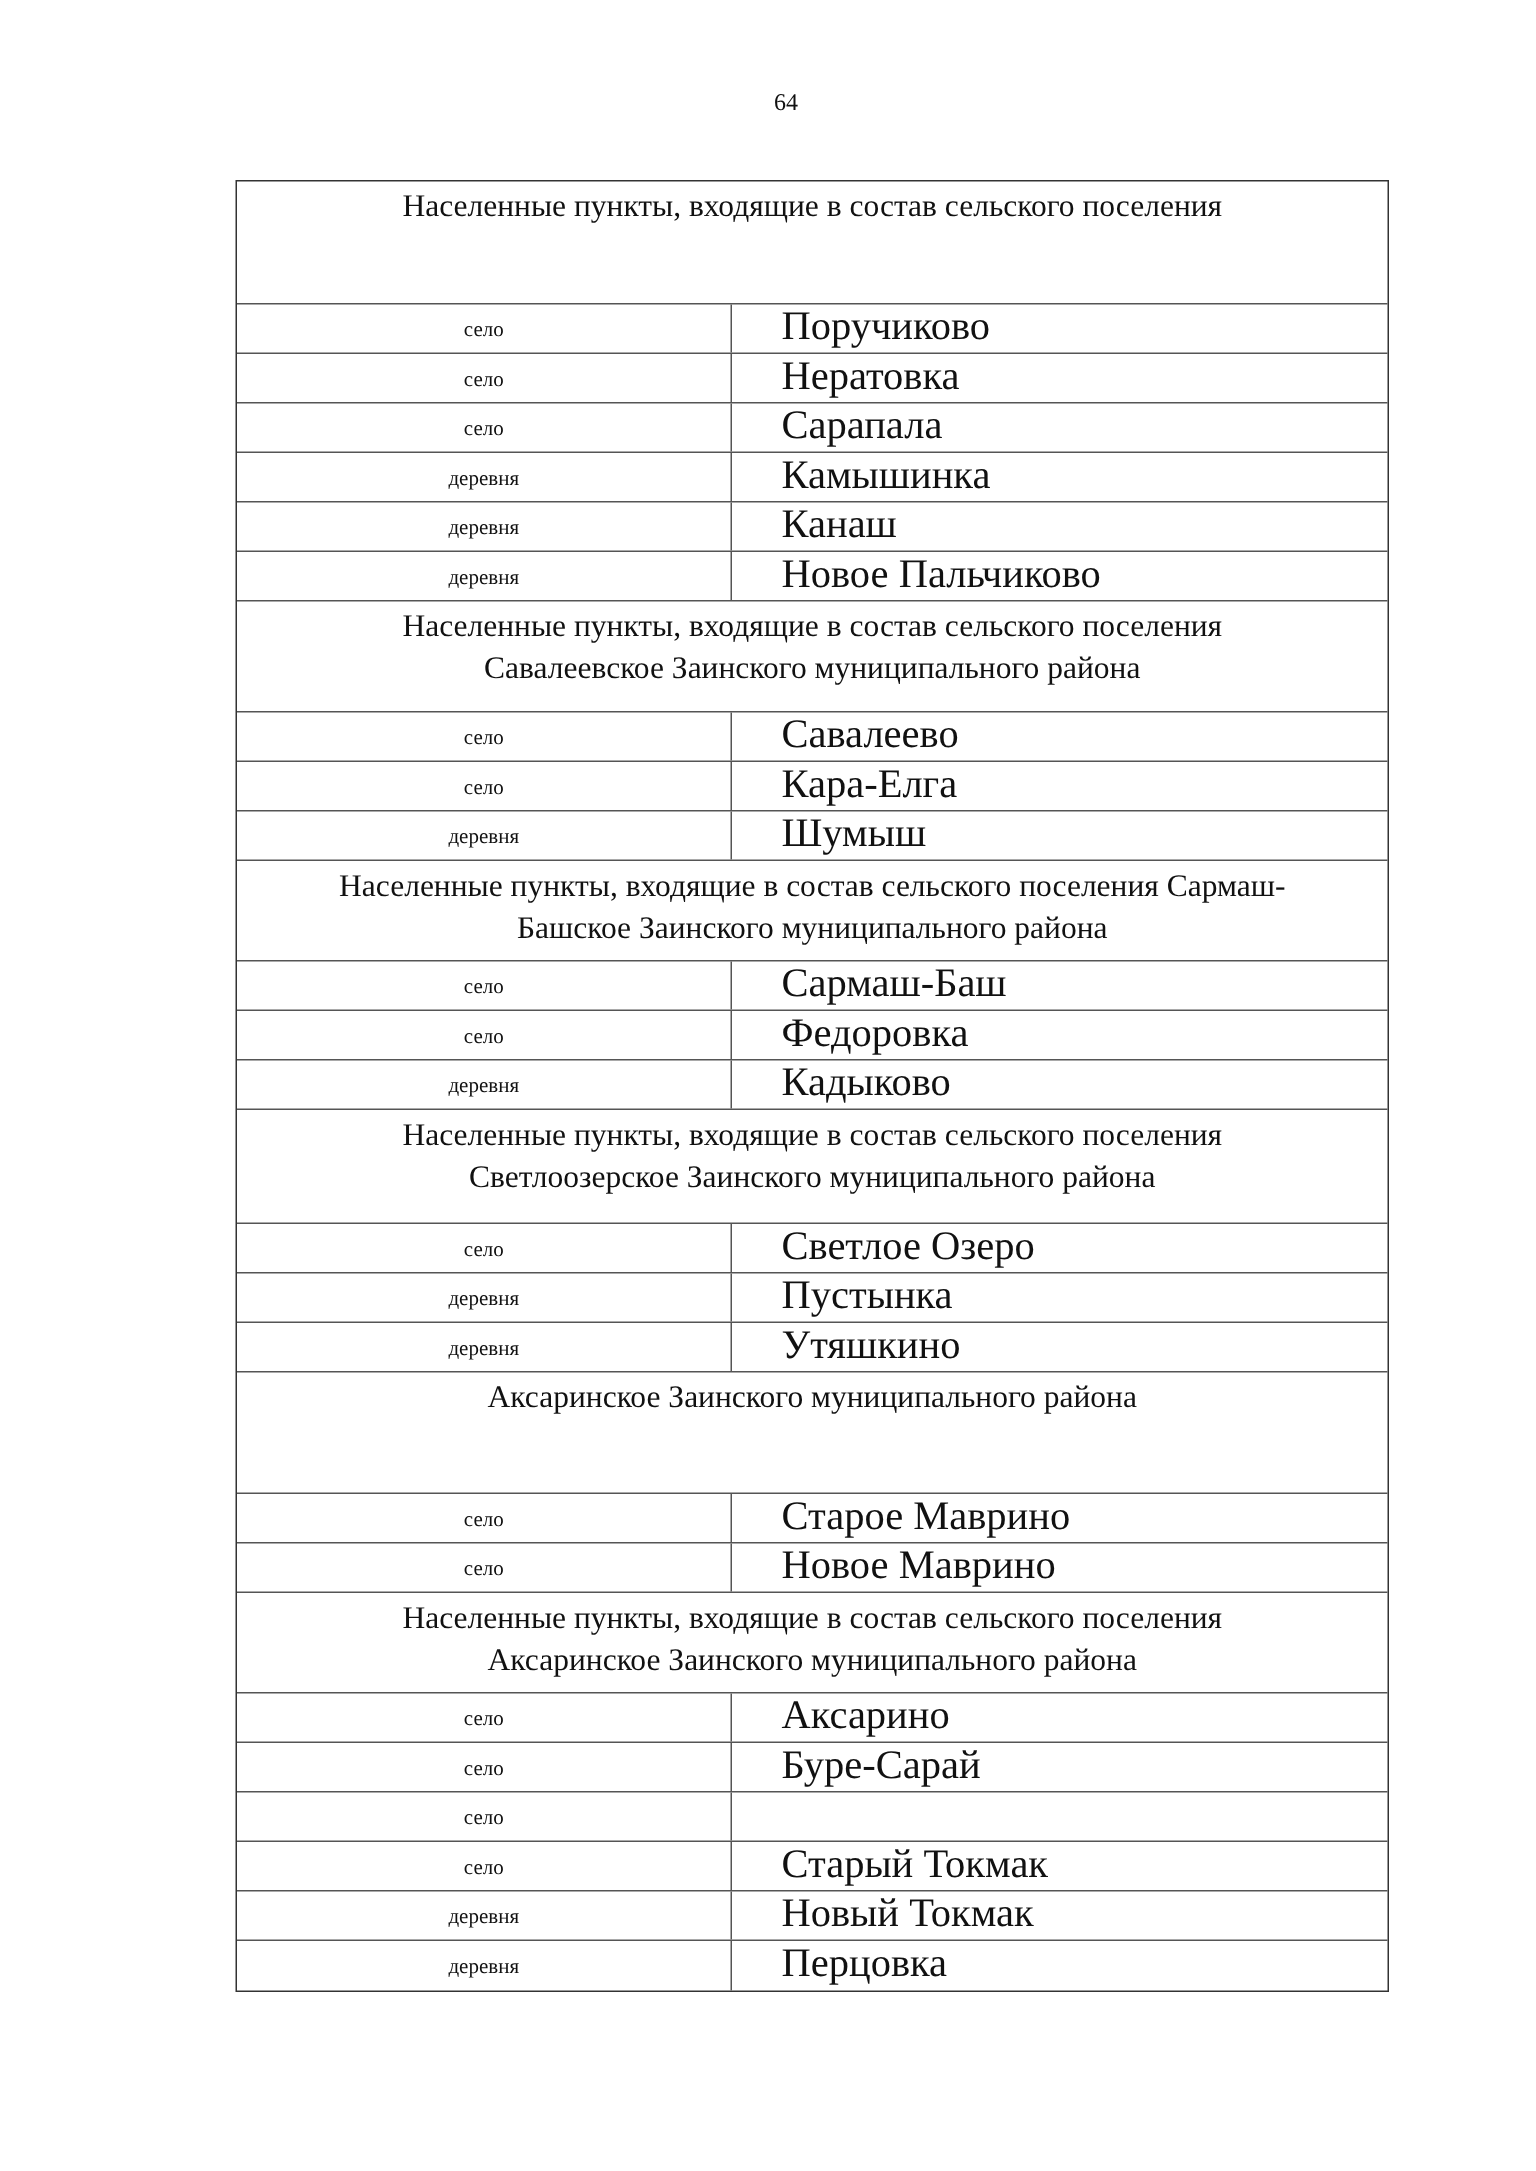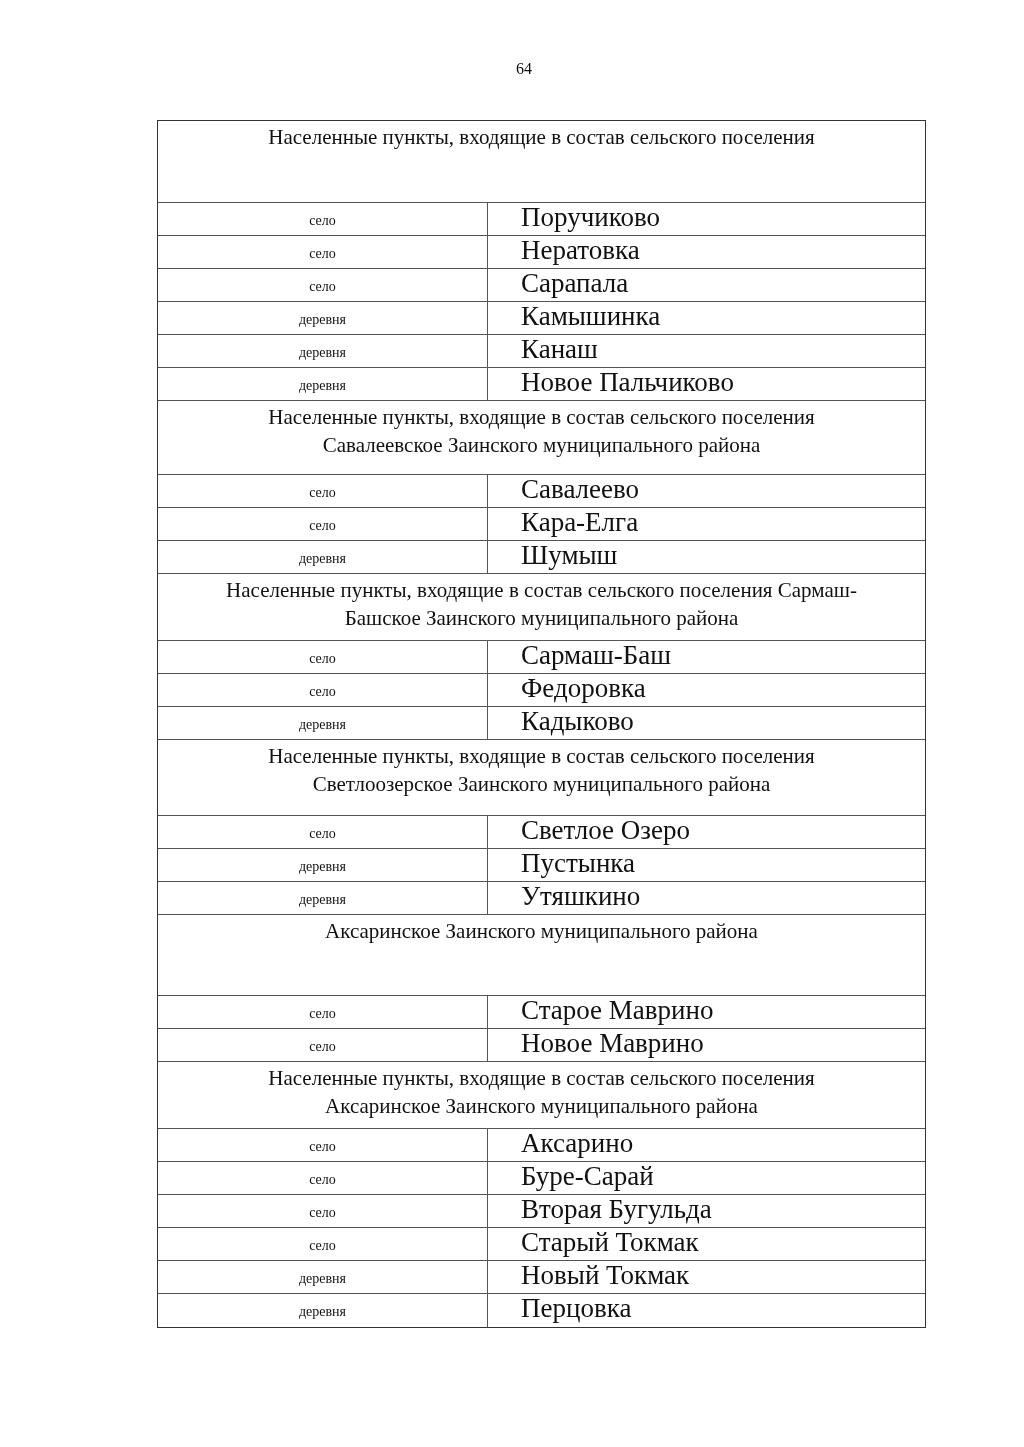--- a/index.html
+++ b/index.html
@@ -122,21 +122,20 @@
   <div class="row">
       <div class="c1">село</div>
       <div class="c2">Аксарино</div>
     </div>
   <div class="row">
       <div class="c1">село</div>
       <div class="c2">Буре-Сарай</div>
     </div>
   <div class="row">
       <div class="c1">село</div>
-      <div class="c2">Вторая Бугульда</div>
     </div>
   <div class="row">
       <div class="c1">село</div>
       <div class="c2">Старый Токмак</div>
     </div>
   <div class="row">
       <div class="c1">деревня</div>
       <div class="c2">Новый Токмак</div>
     </div>
   <div class="row">

